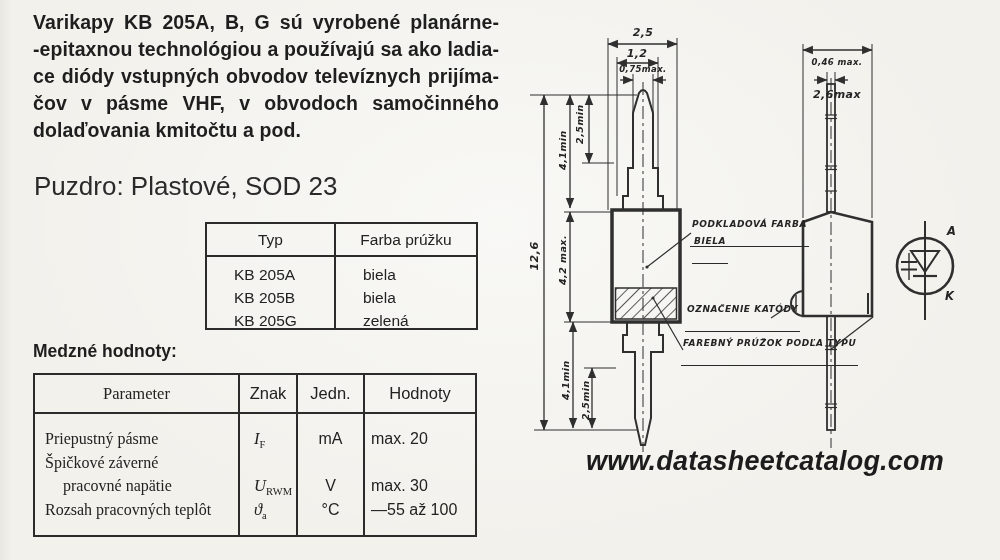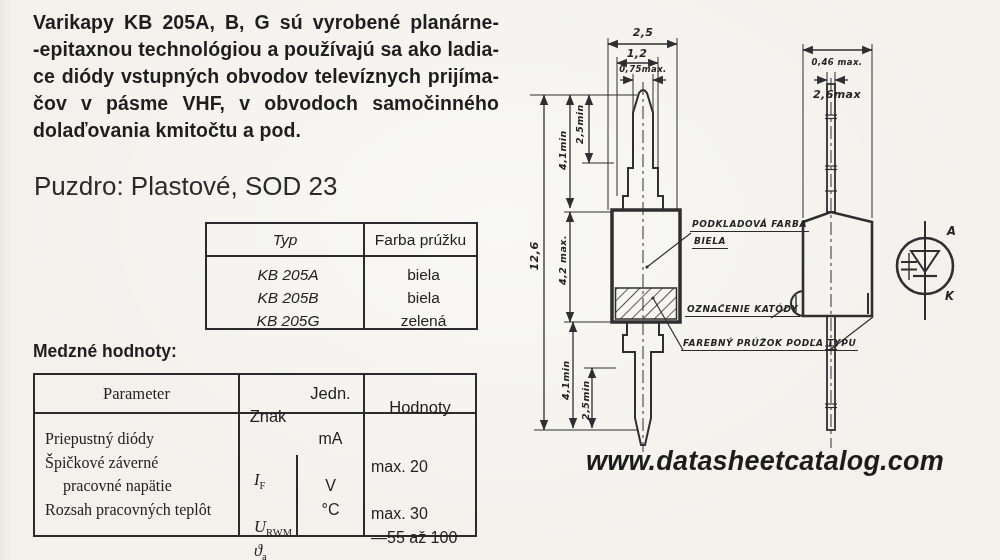--- a/index.html
+++ b/index.html
@@ -20,54 +20,54 @@
     font-weight:bold;font-size:19.5px;line-height:27px;letter-spacing:.1px;color:#1e1e1e;}
   .intro .ln{text-align:justify;text-align-last:justify;white-space:nowrap0;}
   .intro .ln.last{text-align-last:left;}
   .package{position:absolute;left:34px;top:171px;font-size:26px;color:#2a2a2a;}
 
   
   .t1{position:absolute;left:205px;top:222px;width:273px;height:108px;
       border:2px solid #2b2b2b;box-sizing:border-box;font-size:15.5px;}
   .t1 .head{display:flex;height:33px;border-bottom:2px solid #2b2b2b;box-sizing:border-box;}
   .t1 .head .hc{display:flex;align-items:center;justify-content:center;}
-  .t1 .c1{width:158px;border-right:2px solid #2b2b2b;box-sizing:border-box;font-style:italic;}
+  .t1 .c1{width:129px;border-right:2px solid #2b2b2b;box-sizing:border-box;}
   .t1 .c2{flex:1;}
   .t1 .bodyrow{display:flex;height:71px;}
   .t1 .col{padding-top:6px;}
-  .t1 .col .cell{height:23px;line-height:23px;padding-left:6px;text-align:center;}
+  .t1 .col .cell{height:23px;line-height:23px;padding-left:27px;}
 
   
   .limits-h{position:absolute;left:33px;top:341px;font-weight:bold;font-size:17.5px;color:#1e1e1e;}
 
   
   .t2{position:absolute;left:33px;top:373px;width:444px;height:164px;
       border:2px solid #2b2b2b;box-sizing:border-box;font-size:16px;}
   .t2 .head{display:flex;height:39px;border-bottom:2px solid #2b2b2b;box-sizing:border-box;font-size:16.5px;}
   .t2 .hc{display:flex;align-items:center;justify-content:center;box-sizing:border-box;}
   .t2 .w1{width:205px;border-right:2px solid #2b2b2b;font-family:Liberation Serif, serif;}
-  .t2 .w2{width:58px;border-right:2px solid #2b2b2b;margin-top:41px;}
+  .t2 .w2{width:58px;border-right:2px solid #2b2b2b;}
   .t2 .w3{width:67px;border-right:2px solid #2b2b2b;}
-  .t2 .w4{flex:1;margin-top:28px;}
+  .t2 .w4{flex:1;}
   .t2 .tbody{display:flex;height:121px;}
   .t2 .col{box-sizing:border-box;padding-top:13px;}
   .t2 .line{height:23.5px;line-height:23.5px;white-space:nowrap;}
   .t2 .col.param .line{padding-left:10px;}
   .t2 .col.param .line.indent{padding-left:28px;}
   .t2 .col.znak .line{padding-left:14px;font-family:"Liberation Serif","DejaVu Serif",serif;font-style:italic;font-size:16.5px;}
   .t2 .col.znak sub{font-size:10.5px;font-style:normal;letter-spacing:.3px;}
   .t2 .col.jedn .line{text-align:center;}
   .t2 .col.hod .line{padding-left:6px;}
 
   
   .panel{position:absolute;left:520px;top:0;width:480px;height:560px;}
   .panel svg{position:absolute;left:0;top:0;}
   .dlabel{position:absolute;font-family:"DejaVu Sans",sans-serif;font-style:italic;font-weight:bold;
     font-size:9px;letter-spacing:.6px;color:#242424;white-space:nowrap;
-    border-bottom:1.5px solid #2a2a2a;padding:0 2px 2px 2px;}
+    border-bottom:1.5px solid #2a2a2a;padding:0 2px 17px 2px;}
   .dim{position:absolute;font-family:"DejaVu Sans",sans-serif;font-style:italic;font-weight:bold;
     font-size:11px;color:#242424;text-align:center;white-space:nowrap;letter-spacing:.4px;}
   .dim.small{font-size:8.5px;}
   .vdim{position:absolute;font-family:"DejaVu Sans",sans-serif;font-style:italic;font-weight:bold;
     font-size:9.5px;color:#242424;white-space:nowrap;letter-spacing:.5px;
     transform:translate(-50%,-50%) rotate(-90deg);}
   .vdim.big{font-size:11px;}
   .symlbl{position:absolute;font-family:"DejaVu Sans",sans-serif;font-style:italic;font-weight:bold;
     font-size:11.5px;color:#242424;}
   .watermark{position:absolute;left:66px;top:446px;
@@ -111,21 +111,21 @@
 
   <div class="t2">
     <div class="head">
       <div class="hc w1">Parameter</div>
       <div class="hc w2">Znak</div>
       <div class="hc w3">Jedn.</div>
       <div class="hc w4">Hodnoty</div>
     </div>
     <div class="tbody">
       <div class="col param w1">
-        <div class="line">Priepustný diódy</div>
+        <div class="line">Priepustný pásme</div>
         <div class="line">Špičkové záverné</div>
         <div class="line indent">pracovné napätie</div>
         <div class="line">Rozsah pracovných teplôt</div>
       </div>
       <div class="col znak w2">
         <div class="line"><span>I</span><sub>F</sub></div>
         <div class="line"><span></span><sub></sub></div>
         <div class="line"><span>U</span><sub>RWM</sub></div>
         <div class="line"><span>ϑ</span><sub>a</sub></div>
       </div>

